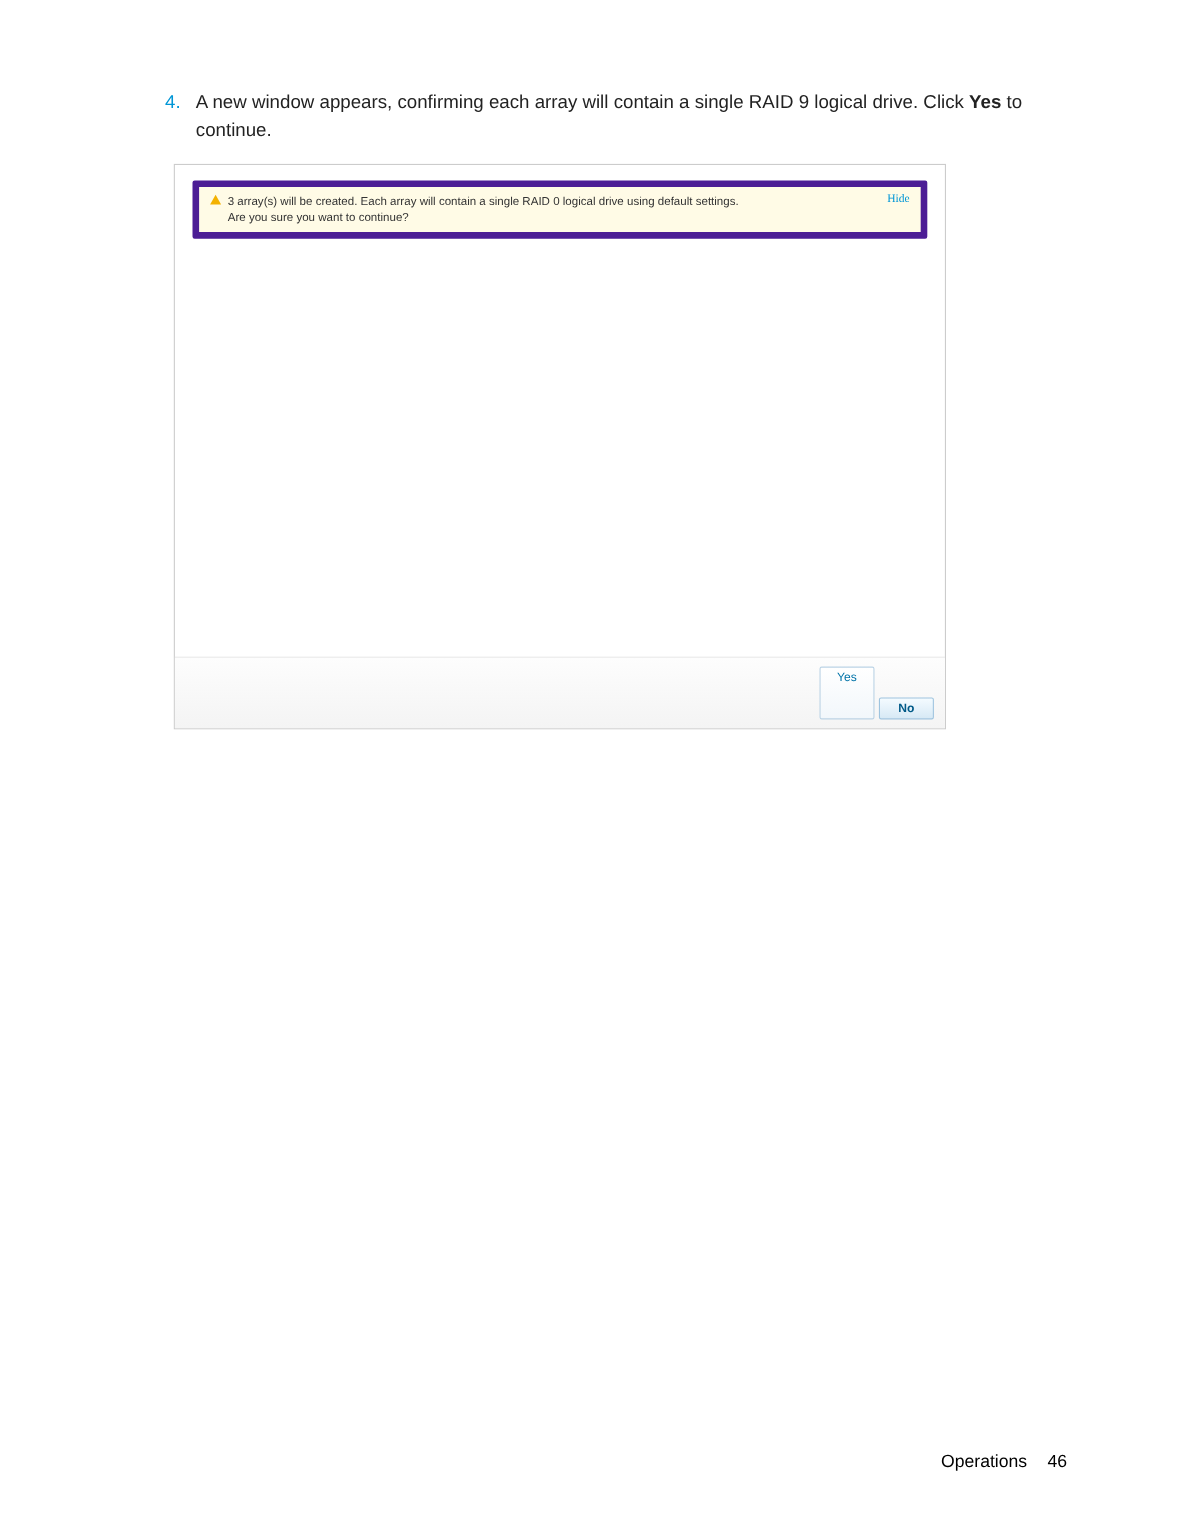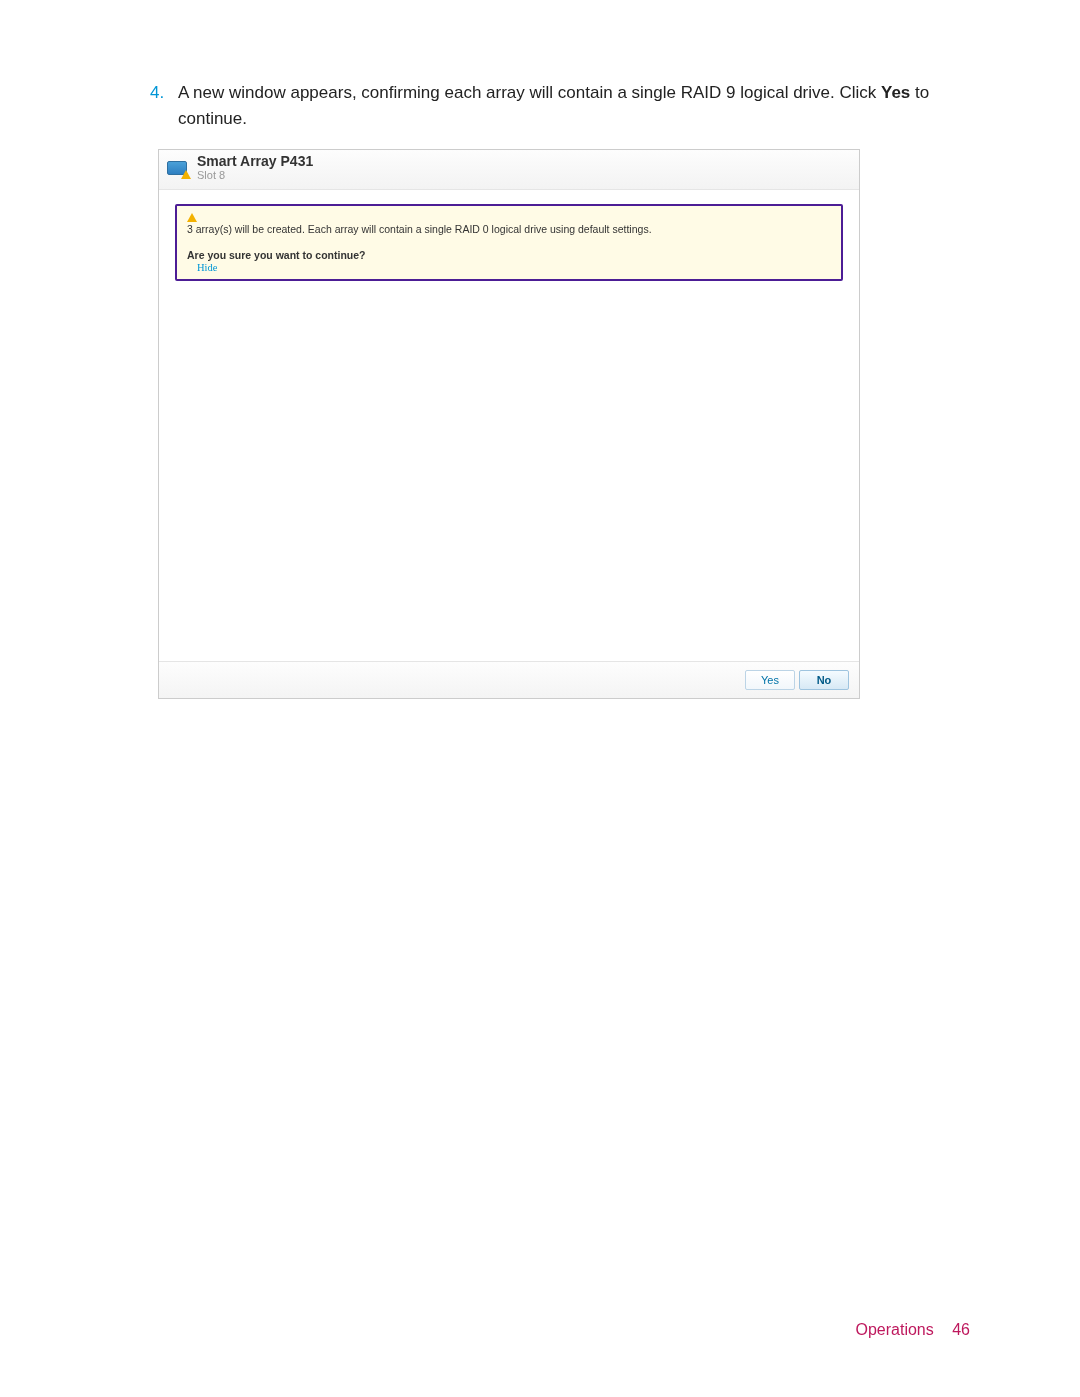--- a/index.html
+++ b/index.html
@@ -81,47 +81,46 @@
   .device-sub {
     font-size: 11px;
     color: #999;
     line-height: 1.1;
   }
   .alert-area {
     padding: 14px 16px 0 16px;
   }
   .alert-box {
     background: #fffbe6;
-    border: 2px solid #4c1d95;
+    border: 6px solid #4c1d95;
     border-radius: 2px;
     padding: 6px 10px;
     display: flex;
     align-items: flex-start;
     position: relative;
     font-size: 10.5px;
     color: #333;
-    flex-direction: column;
   }
   .alert-box .warn-icon {
     width: 0; height: 0;
     border-left: 5px solid transparent;
     border-right: 5px solid transparent;
     border-bottom: 9px solid #f3b100;
     margin-right: 6px;
     margin-top: 1px;
     flex-shrink: 0;
   }
   .alert-text {
     flex: 1;
     line-height: 1.35;
   }
   .alert-text .confirm {
     display: block;
-    font-weight: 700;
-    margin-top: 11px;
+    font-weight: 400;
+    margin-top: 1px;
   }
   .hide-link {
     color: #0096d6;
     font-size: 10.5px;
     cursor: pointer;
     margin-left: 10px;
     align-self: flex-start;
     font-family: Liberation Serif, serif;
   }
   .shot-body {
@@ -144,57 +143,48 @@
     color: #0073a8;
     cursor: pointer;
     min-width: 28px;
     text-align: center;
   }
   .btn.primary {
     font-weight: 700;
     color: #005a88;
     border-color: #9ec4df;
     background: linear-gradient(#f4fbff, #d7e9f5);
+    margin-top: 28px;
   }
   .page-footer {
     position: absolute;
     bottom: 58px;
     right: 110px;
     font-size: 16px;
     font-family: "Segoe UI", Arial, sans-serif;
     font-weight: 300;
-    color: #be185d;
+    color: #000000;
   }
   .page-footer .num {
     margin-left: 14px;
   }
 </style>
 </head>
 <body>
 
 <div class="page">
 
   <div class="step-row">
     <div class="step-number">4.</div>
     <div class="step-text">
       <span>A new window appears, confirming each array will contain a single RAID 9 logical drive. Click </span><b>Yes</b><span> to continue.</span>
     </div>
   </div>
 
   <div class="screenshot">
-    <div class="shot-header">
-      <div class="device-icon">
-        <div class="card"></div>
-        <div class="badge"></div>
-      </div>
-      <div>
-        <div class="device-title">Smart Array P431</div>
-        <div class="device-sub">Slot 8</div>
-      </div>
-    </div>
 
     <div class="alert-area">
       <div class="alert-box">
         <div class="warn-icon"></div>
         <div class="alert-text">
           <span>3 array(s) will be created. Each array will contain a single RAID 0 logical drive using default settings.</span>
           <span class="confirm">Are you sure you want to continue?</span>
         </div>
         <span class="hide-link">Hide</span>
       </div>

